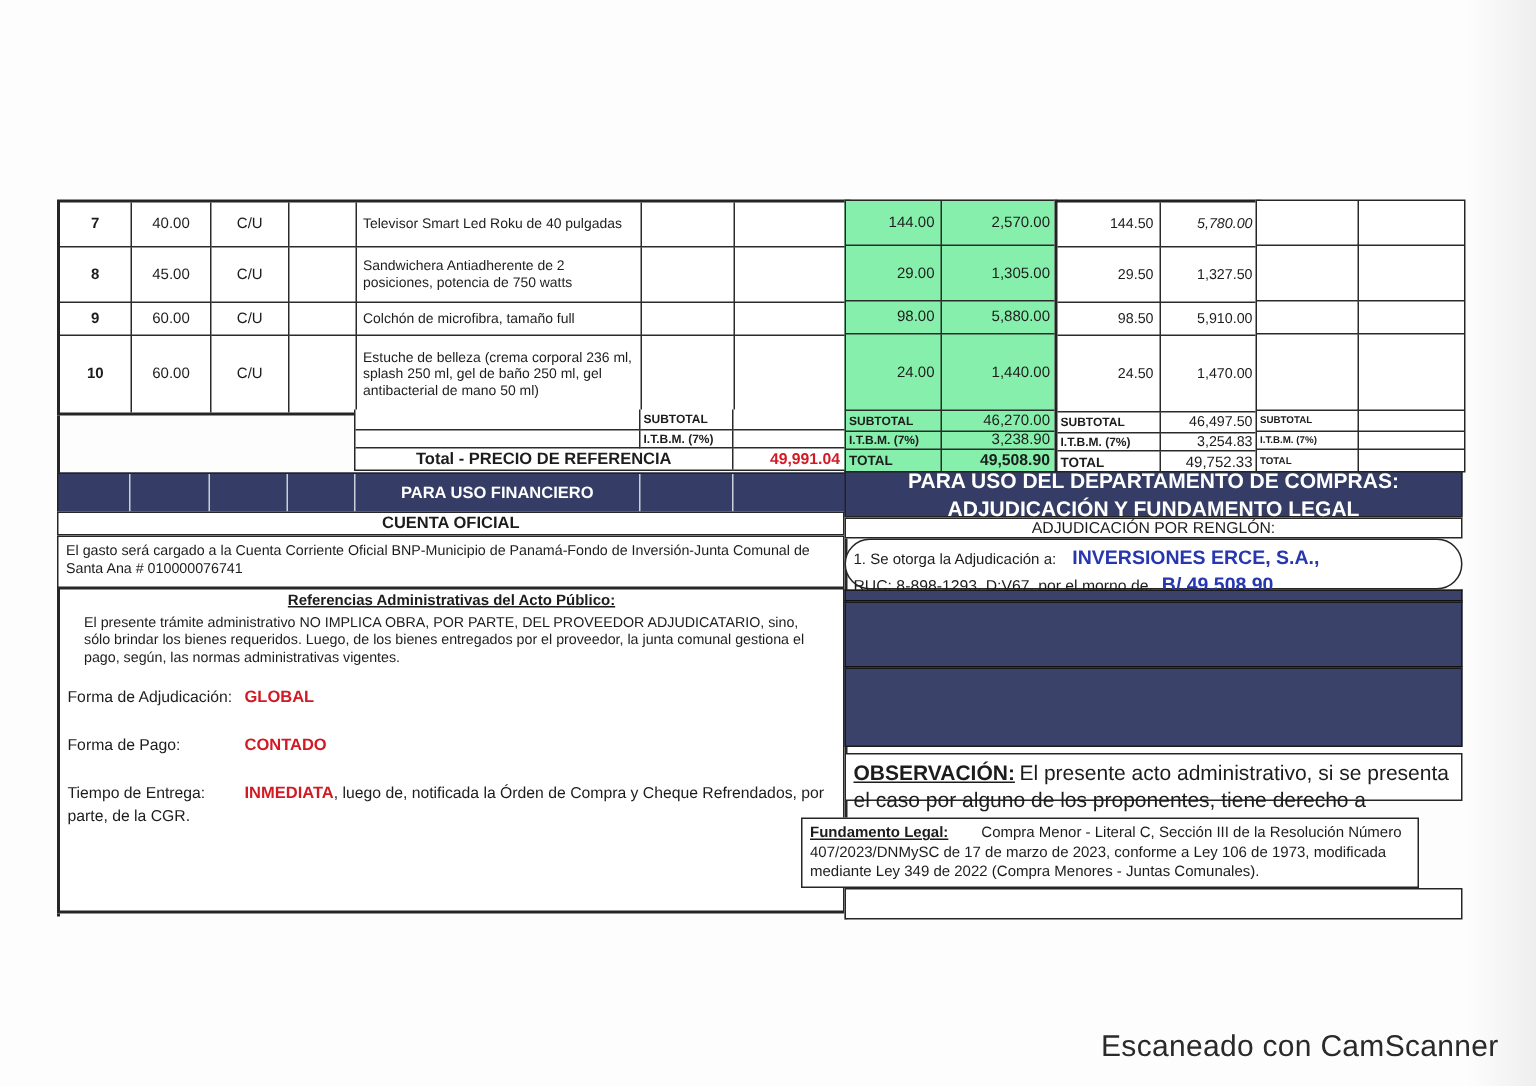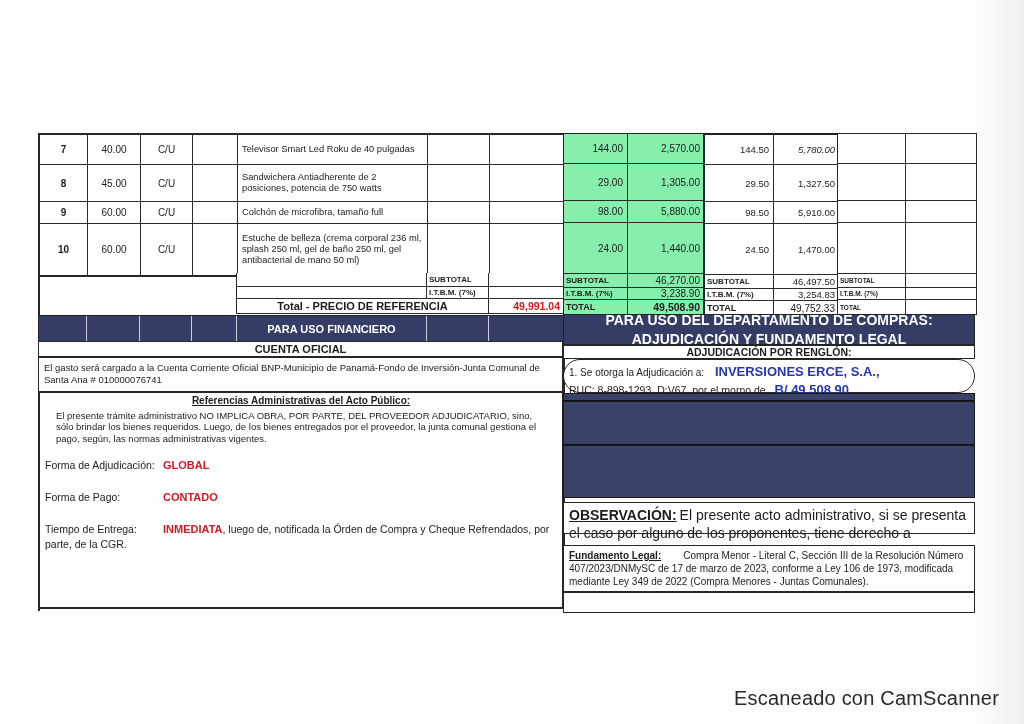--- a/index.html
+++ b/index.html
@@ -166,42 +166,42 @@
       <div class="field" style="margin-bottom:24px;">
         <span class="flabel">Tiempo de Entrega:</span><span class="fvalue">INMEDIATA</span><span>, luego de, notificada la Órden de Compra y Cheque Refrendados, por parte, de la CGR.</span>
       </div>
     </div>
   </div>
 
   <div class="abs navy-dk" style="left:525px;top:181px;width:412px;height:31px;border:1px solid #222;display:flex;align-items:center;justify-content:center;text-align:center;color:#fff;font-weight:bold;font-size:14px;line-height:1.35;padding:0 14px;">
     <span>PARA USO DEL DEPARTAMENTO DE COMPRAS: ADJUDICACIÓN Y FUNDAMENTO LEGAL</span>
   </div>
 
-  <div class="abs boxb" style="left:525px;top:212px;width:412px;height:14px;display:flex;align-items:center;justify-content:center;font-weight:bold;font-size:10.5px;">ADJUDICACIÓN POR RENGLÓN:</div>
+  <div class="abs boxb" style="left:525px;top:212px;width:412px;height:14px;display:flex;align-items:center;justify-content:center;font-weight:normal;font-size:10.5px;">ADJUDICACIÓN POR RENGLÓN:</div>
 
   <div class="abs boxb" style="left:525px;top:226px;width:412px;height:34px;padding:2px 5px;border-radius:17px;">
     <div style="font-size:10px;line-height:1.5;">
       <span>1. Se otorga la Adjudicación a:</span>
       <span class="bluetx" style="font-size:13px;margin-left:8px;">INVERSIONES ERCE, S.A.,</span>
     </div>
     <div style="font-size:10.5px;line-height:1.2;">
       <span>RUC: 8-898-1293, D:V67, por el morno de,</span>
       <span class="bluetx" style="font-size:13px;margin-left:3px;">B/.49,508.90</span>
     </div>
   </div>
 
   <div class="abs navy" style="left:525px;top:260px;width:412px;height:8px;border:1px solid #1a1a1a;border-bottom:1.5px solid #111;"></div>
   <div class="abs navy" style="left:525px;top:268px;width:412px;height:44px;border:1px solid #1a1a1a;border-bottom:1.5px solid #111;"></div>
   <div class="abs navy" style="left:525px;top:312px;width:412px;height:53px;border:1px solid #1a1a1a;"></div>
 
   <div class="abs boxb" style="left:525px;top:369px;width:412px;height:32px;padding:3px 5px;font-size:14px;line-height:1.3;">
     <span class="ulbold" style="margin-right:3px;">OBSERVACIÓN:</span><span>El presente acto administrativo, si se presenta el caso por alguno de los proponentes, tiene derecho a interponer el recurso de reconsideración. Un (1) día hábil.</span>
   </div>
 
-  <div class="abs boxb" style="left:525px;top:412px;width:412px;height:47px;padding:3px 5px;font-size:10px;line-height:1.3;">
+  <div class="abs boxb" style="left:496px;top:412px;width:412px;height:47px;padding:3px 5px;font-size:10px;line-height:1.3;">
     <span class="ulbold" style="margin-right:22px;">Fundamento Legal:</span><span>Compra Menor -  Literal C, Sección III de la Resolución Número 407/2023/DNMySC de 17 de marzo de 2023, conforme a Ley 106 de 1973, modificada mediante Ley 349 de 2022 (Compra Menores - Juntas Comunales).</span>
   </div>
 
   <div class="abs boxb" style="left:525px;top:459px;width:412px;height:21px;"></div>
 
 </div>
 
 <div class="wm">Escaneado con CamScanner</div>
 
 </body></html>

